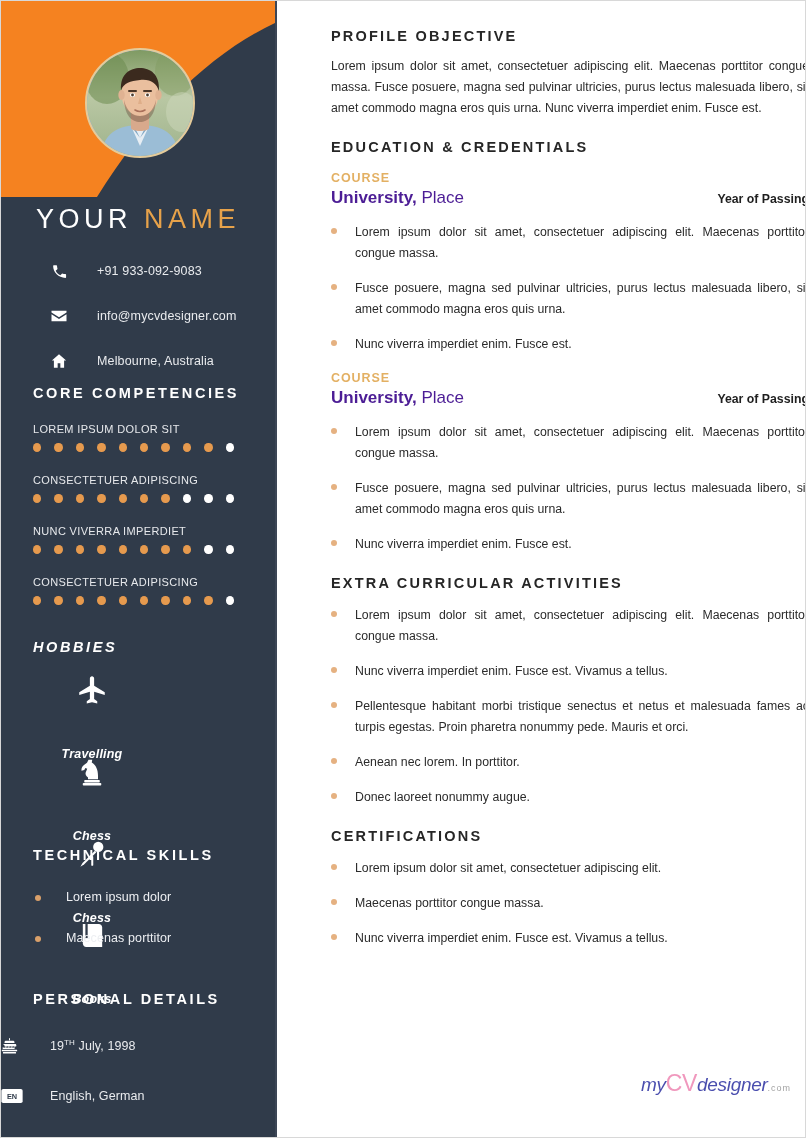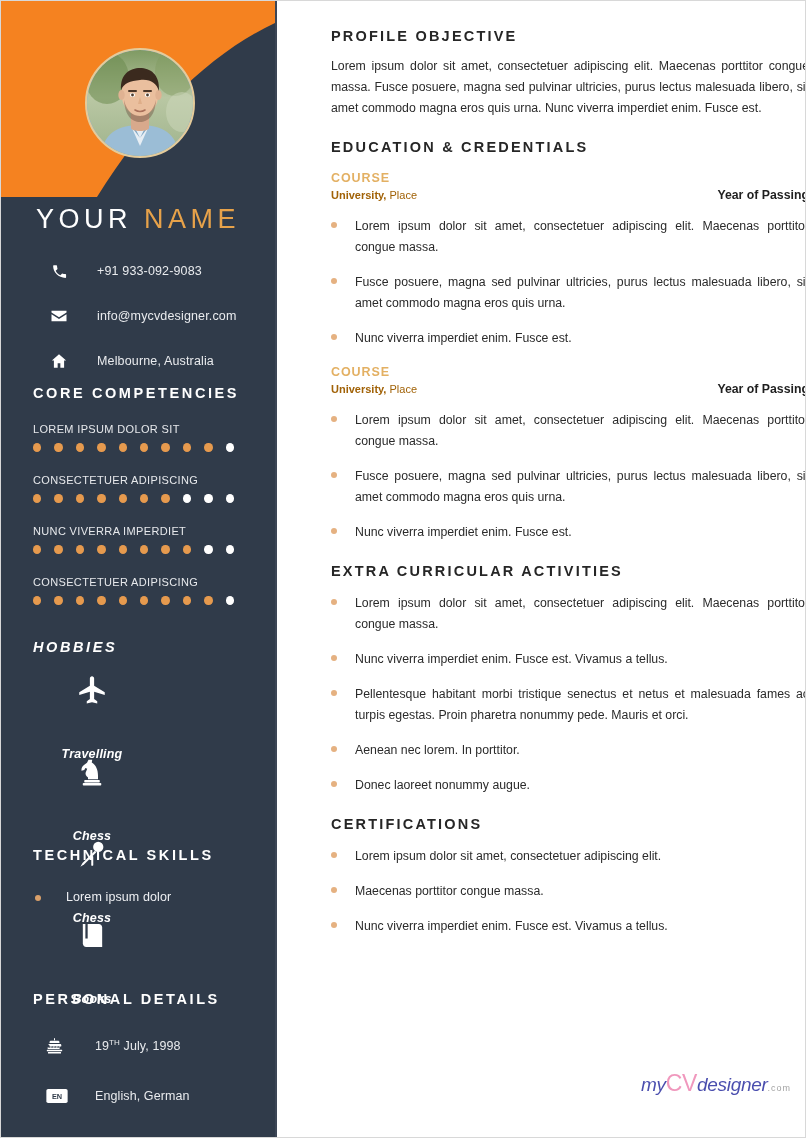--- a/index.html
+++ b/index.html
@@ -126,21 +126,21 @@
   }
   .side-bullet-txt {
     margin-left:25px; color:#edeff2;
     font-size:12.5px; letter-spacing:.1px;
   }
 
   
   #personal { position:absolute; left:0; top:990px; width:274px; }
   .pd-row {
     display:flex; align-items:center;
-    padding-left:45px; margin-top:28px;
+    margin-top:28px;
   }
   .pd-ico {
     width:24px; height:22px; flex:0 0 24px;
     display:flex; align-items:center; justify-content:flex-start;
   }
   .pd-ico svg { display:block; fill:#ffffff; }
   .pd-txt {
     margin-left:25px; color:#e9ebee;
     font-size:12.5px; letter-spacing:.1px;
   }
@@ -163,21 +163,21 @@
     text-align:justify; margin-top:12px;
   }
   .course-tag {
     color:#e3b063; font-size:12.5px; font-weight:bold;
     letter-spacing:.9px;
   }
   .course-row {
     display:flex; justify-content:space-between;
     align-items:baseline; margin-top:3px;
   }
-  .course-uni { font-size:11px; color:#a16207; }
+  .course-uni { font-size:17px; color:#4c1d95; }
   .course-uni b { font-weight:bold; }
   .course-year { font-size:12.3px; font-weight:bold; color:#1f1f1f; }
 
   .blist { margin-top:10px; }
   .bitem { display:flex; align-items:flex-start; margin-top:14px; }
   .bdot {
     width:6px; height:6px; border-radius:50%;
     background:#e5b181; margin-top:6px; flex:0 0 6px;
   }
   .btxt {
@@ -400,20 +400,24 @@
         </div>
       </div>
     </div>
 
     <div id="techskills">
       <div class="side-head">TECHNICAL SKILLS</div>
       <div class="side-bullet-row">
         <span class="side-bullet"></span>
         <span class="side-bullet-txt">Lorem ipsum dolor</span>
       </div>
+      <div class="side-bullet-row">
+        <span class="side-bullet"></span>
+        <span class="side-bullet-txt">Maecenas porttitor</span>
+      </div>
     </div>
 
     <div id="personal">
       <div class="side-head">PERSONAL DETAILS</div>
       <div class="pd-row">
         <span class="pd-ico">
           <svg width="17" height="18" viewBox="0 0 24 24">
               <rect x="11.3" y="1" width="1.4" height="3"></rect>
               <path d="M7 4.6h10c1.1 0 2 .9 2 2v1.2H5V6.6c0-1.1.9-2 2-2z"></path>
               <path d="M4 9h16c.9 0 1.6.7 1.6 1.6v1.7c-1.4.9-2.8.9-4.2 0-1.4.9-2.8.9-4.2 0-1.4.9-2.8.9-4.2 0-1.4.9-2.8.9-4.2 0v-1.7C2.6 9.7 3.3 9 4 9z"></path>

